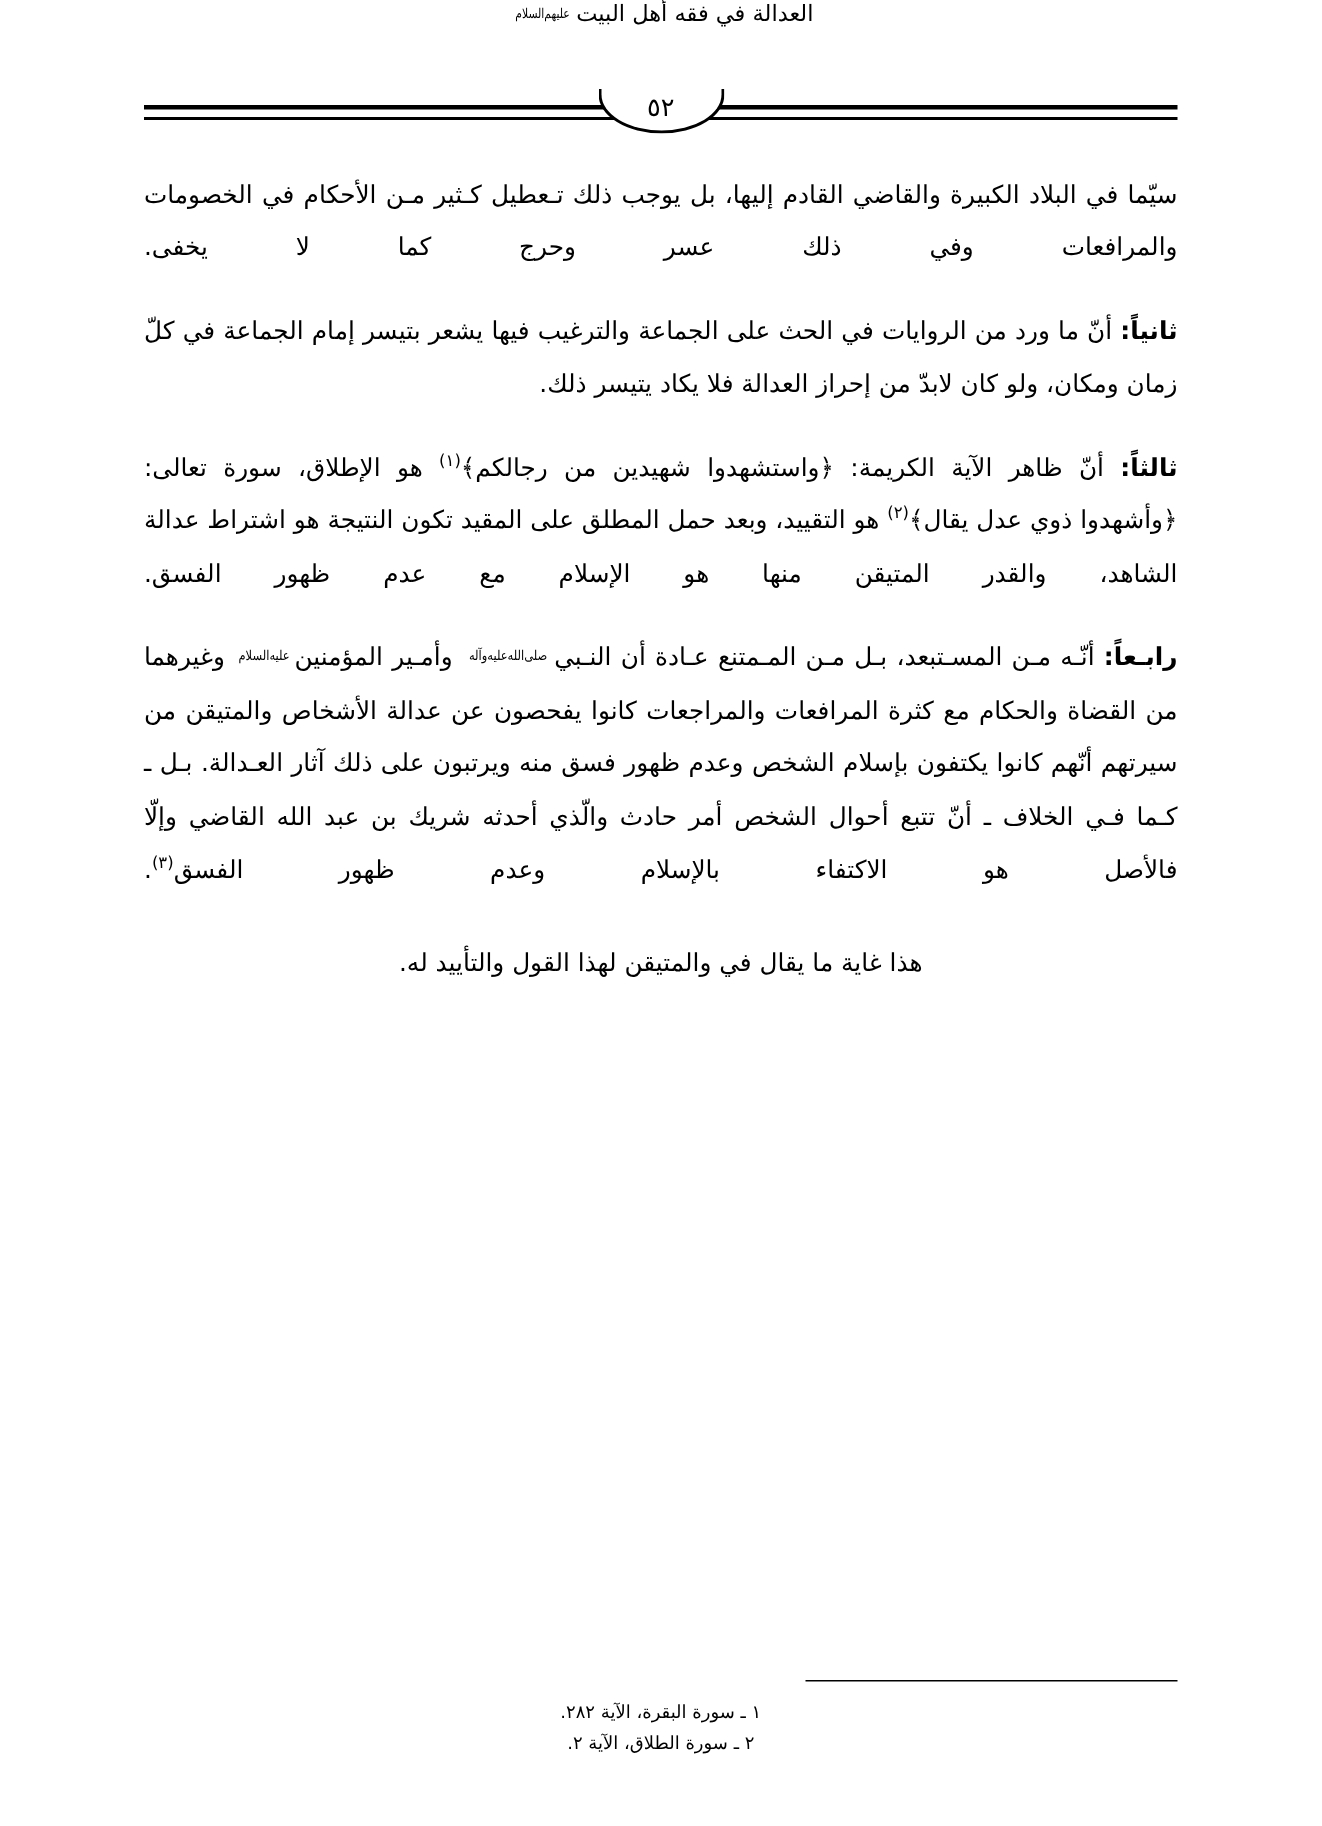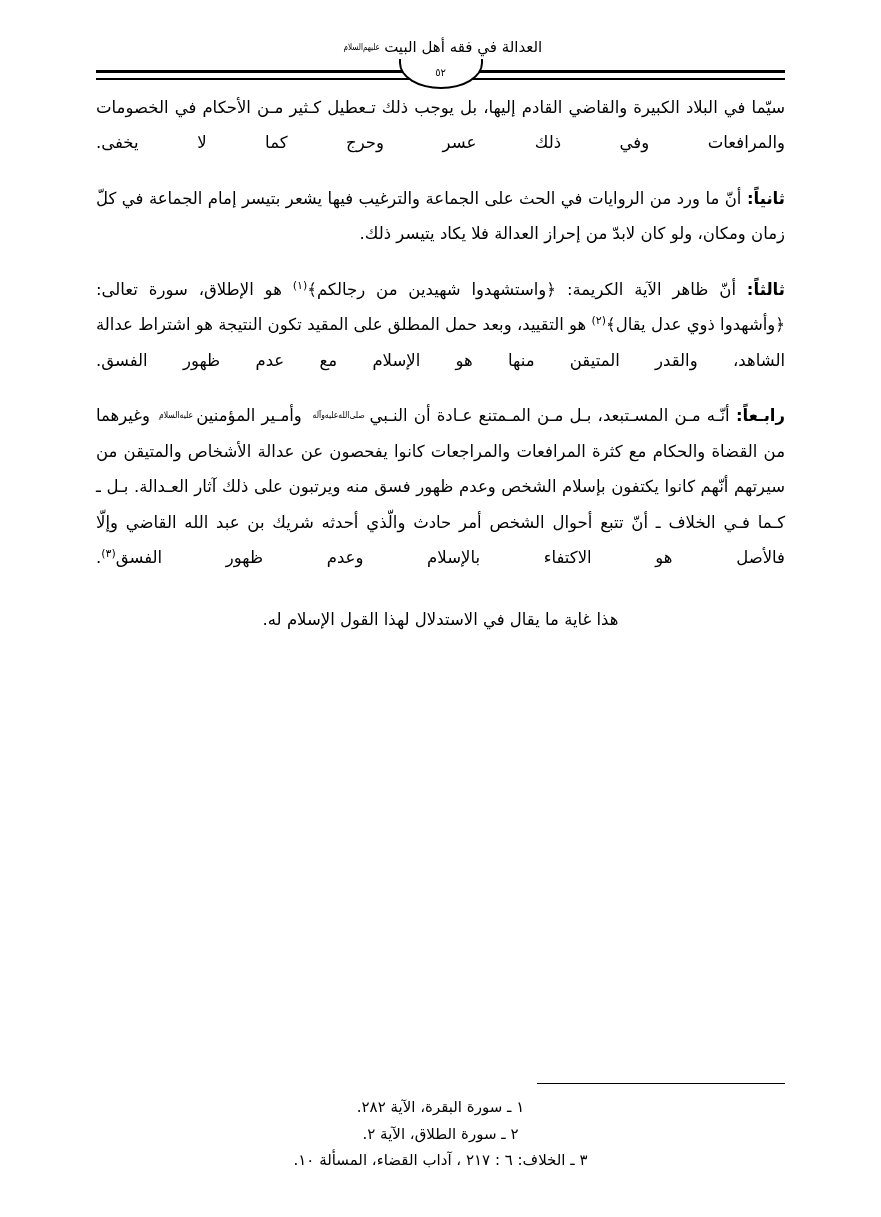--- a/index.html
+++ b/index.html
@@ -19,21 +19,20 @@
     position: relative;
     width: 881px;
     height: 1217px;
     box-sizing: border-box;
     padding: 0 96px;
   }
 
   
   .header {
     position: relative;
-    padding-top: 38px;
     height: 62px;
     box-sizing: border-box;
   }
   .header-title {
     text-align: center;
     font-size: 15px;
     letter-spacing: 0px;
     direction: rtl;
     white-space: nowrap;
     font-family: "DejaVu Sans", "Liberation Sans", sans-serif;
@@ -74,26 +73,27 @@
     transform: translateX(-50%);
     top: -9px;
     width: 84px;
     height: 30px;
     background: #ffffff;
     border: 2.5px solid #000;
     border-radius: 0 0 42px 42px / 0 0 26px 26px;
     border-top: none;
     text-align: center;
     line-height: 27px;
-    font-size: 10px;
+    font-size: 17px;
     box-sizing: border-box;
   }
 
   
   .content {
+    margin-top: 22px;
     direction: rtl;
     text-align: justify;
     text-align-last: justify;
     font-size: 16.5px;
     line-height: 2.15;
   }
   .content p {
     margin: 0 0 20px 0;
     text-align: justify;
     text-align-last: justify;
@@ -130,21 +130,21 @@
     width: 689px;
     direction: rtl;
   }
   .footnote-rule {
     width: 248px;
     height: 1.4px;
     background: #000;
     margin: 0 0 10px auto;
   }
   .footnotes .fn {
-    font-size: 15px;
+    font-size: 12px;
     line-height: 1.75;
     text-align: center;
     margin: 0;
   }
 </style>
 </head>
 <body>
 
 <div class="page">
 
@@ -181,25 +181,24 @@
     </p>
 
     <p>
       <span class="b">رابـعاً:</span>
       <span>أنّـه مـن المسـتبعد، بـل مـن المـمتنع عـادة أن النـبي</span><span class="hon">صلى‌الله‌عليه‌وآله</span>
       <span>وأمـير المؤمنين</span><span class="hon">عليه‌السلام</span>
       <span>وغيرهما من القضاة والحكام مع كثرة المرافعات والمراجعات كانوا يفحصون عن عدالة الأشخاص والمتيقن من سيرتهم أنّهم كانوا يكتفون بإسلام الشخص وعدم ظهور فسق منه ويرتبون على ذلك آثار العـدالة. بـل ـ كـما فـي الخلاف ـ أنّ تتبع أحوال الشخص أمر حادث والّذي أحدثه شريك بن عبد الله القاضي وإلّا فالأصل هو الاكتفاء بالإسلام وعدم ظهور الفسق</span><span class="sup">(٣)</span><span>.</span>
     </p>
 
     <p class="closing">
-      <span>هذا غاية ما يقال في الاستدلال لهذا القول الإسلام له.</span>
+      <span>هذا غاية ما يقال في والمتيقن لهذا القول والتأييد له.</span>
     </p>
 
   </div>
 
   <div class="footnotes">
     <div class="footnote-rule"></div>
     <p class="fn">١ ـ سورة البقرة، الآية ٢٨٢.</p>
     <p class="fn">٢ ـ سورة الطلاق، الآية ٢.</p>
-    <p class="fn">٣ ـ الخلاف: ٦ : ٢١٧ ، آداب القضاء، المسألة ١٠.</p>
   </div>
 
 </div>
 
 </body></html>

